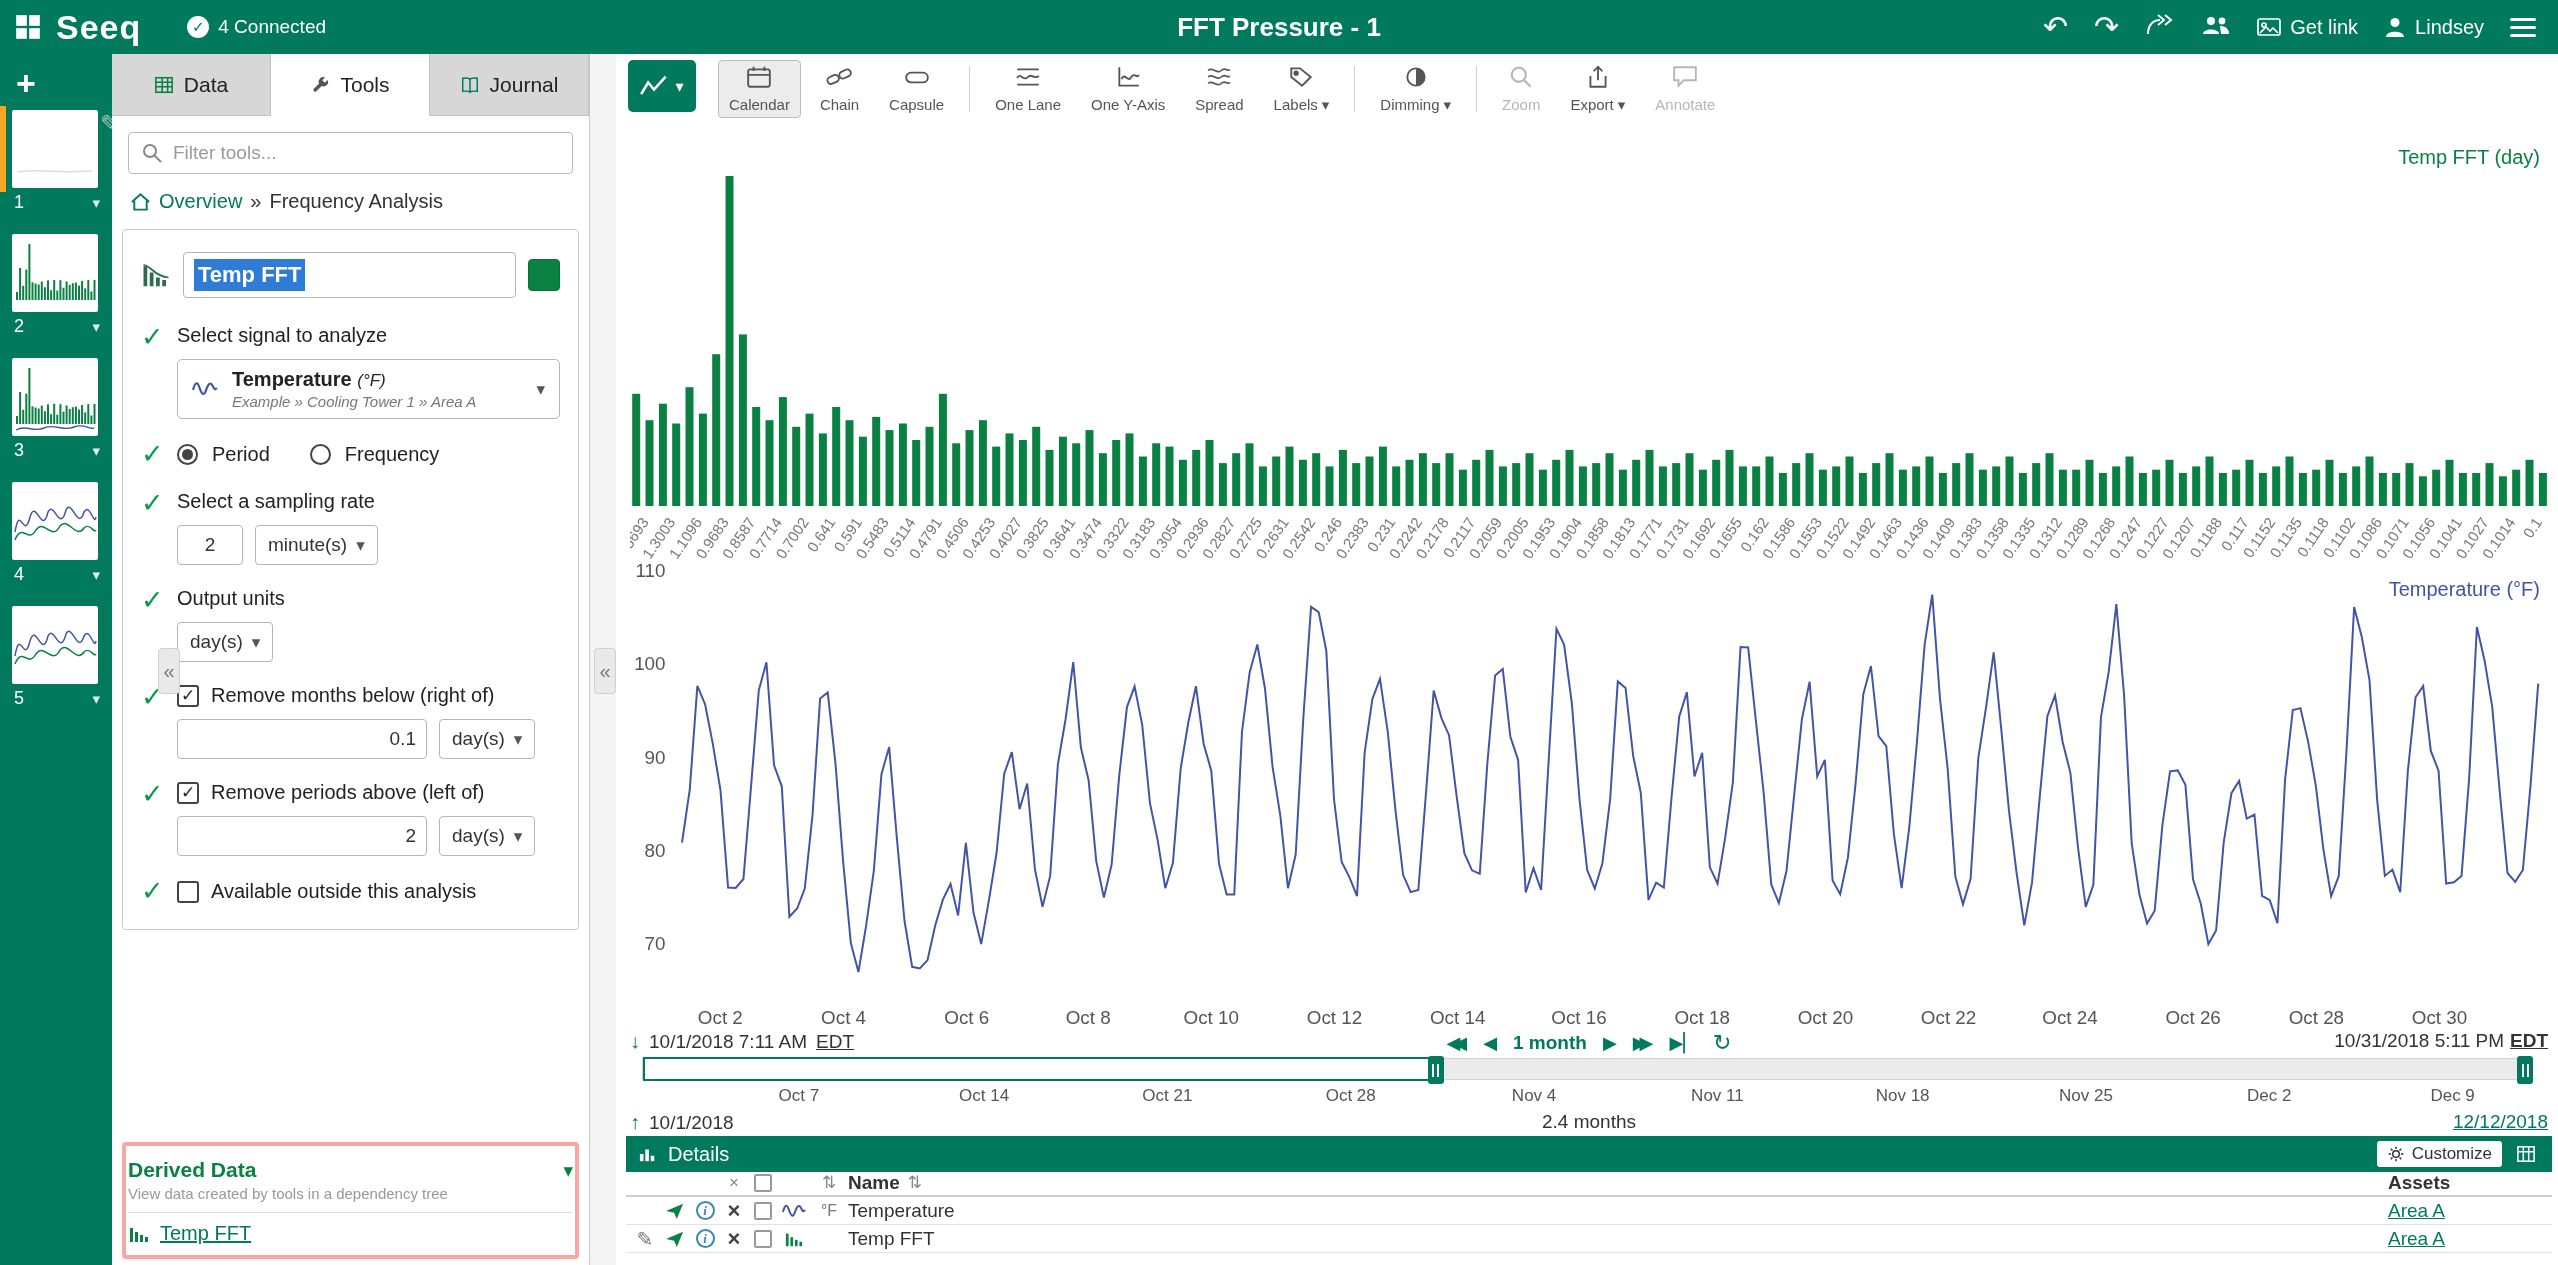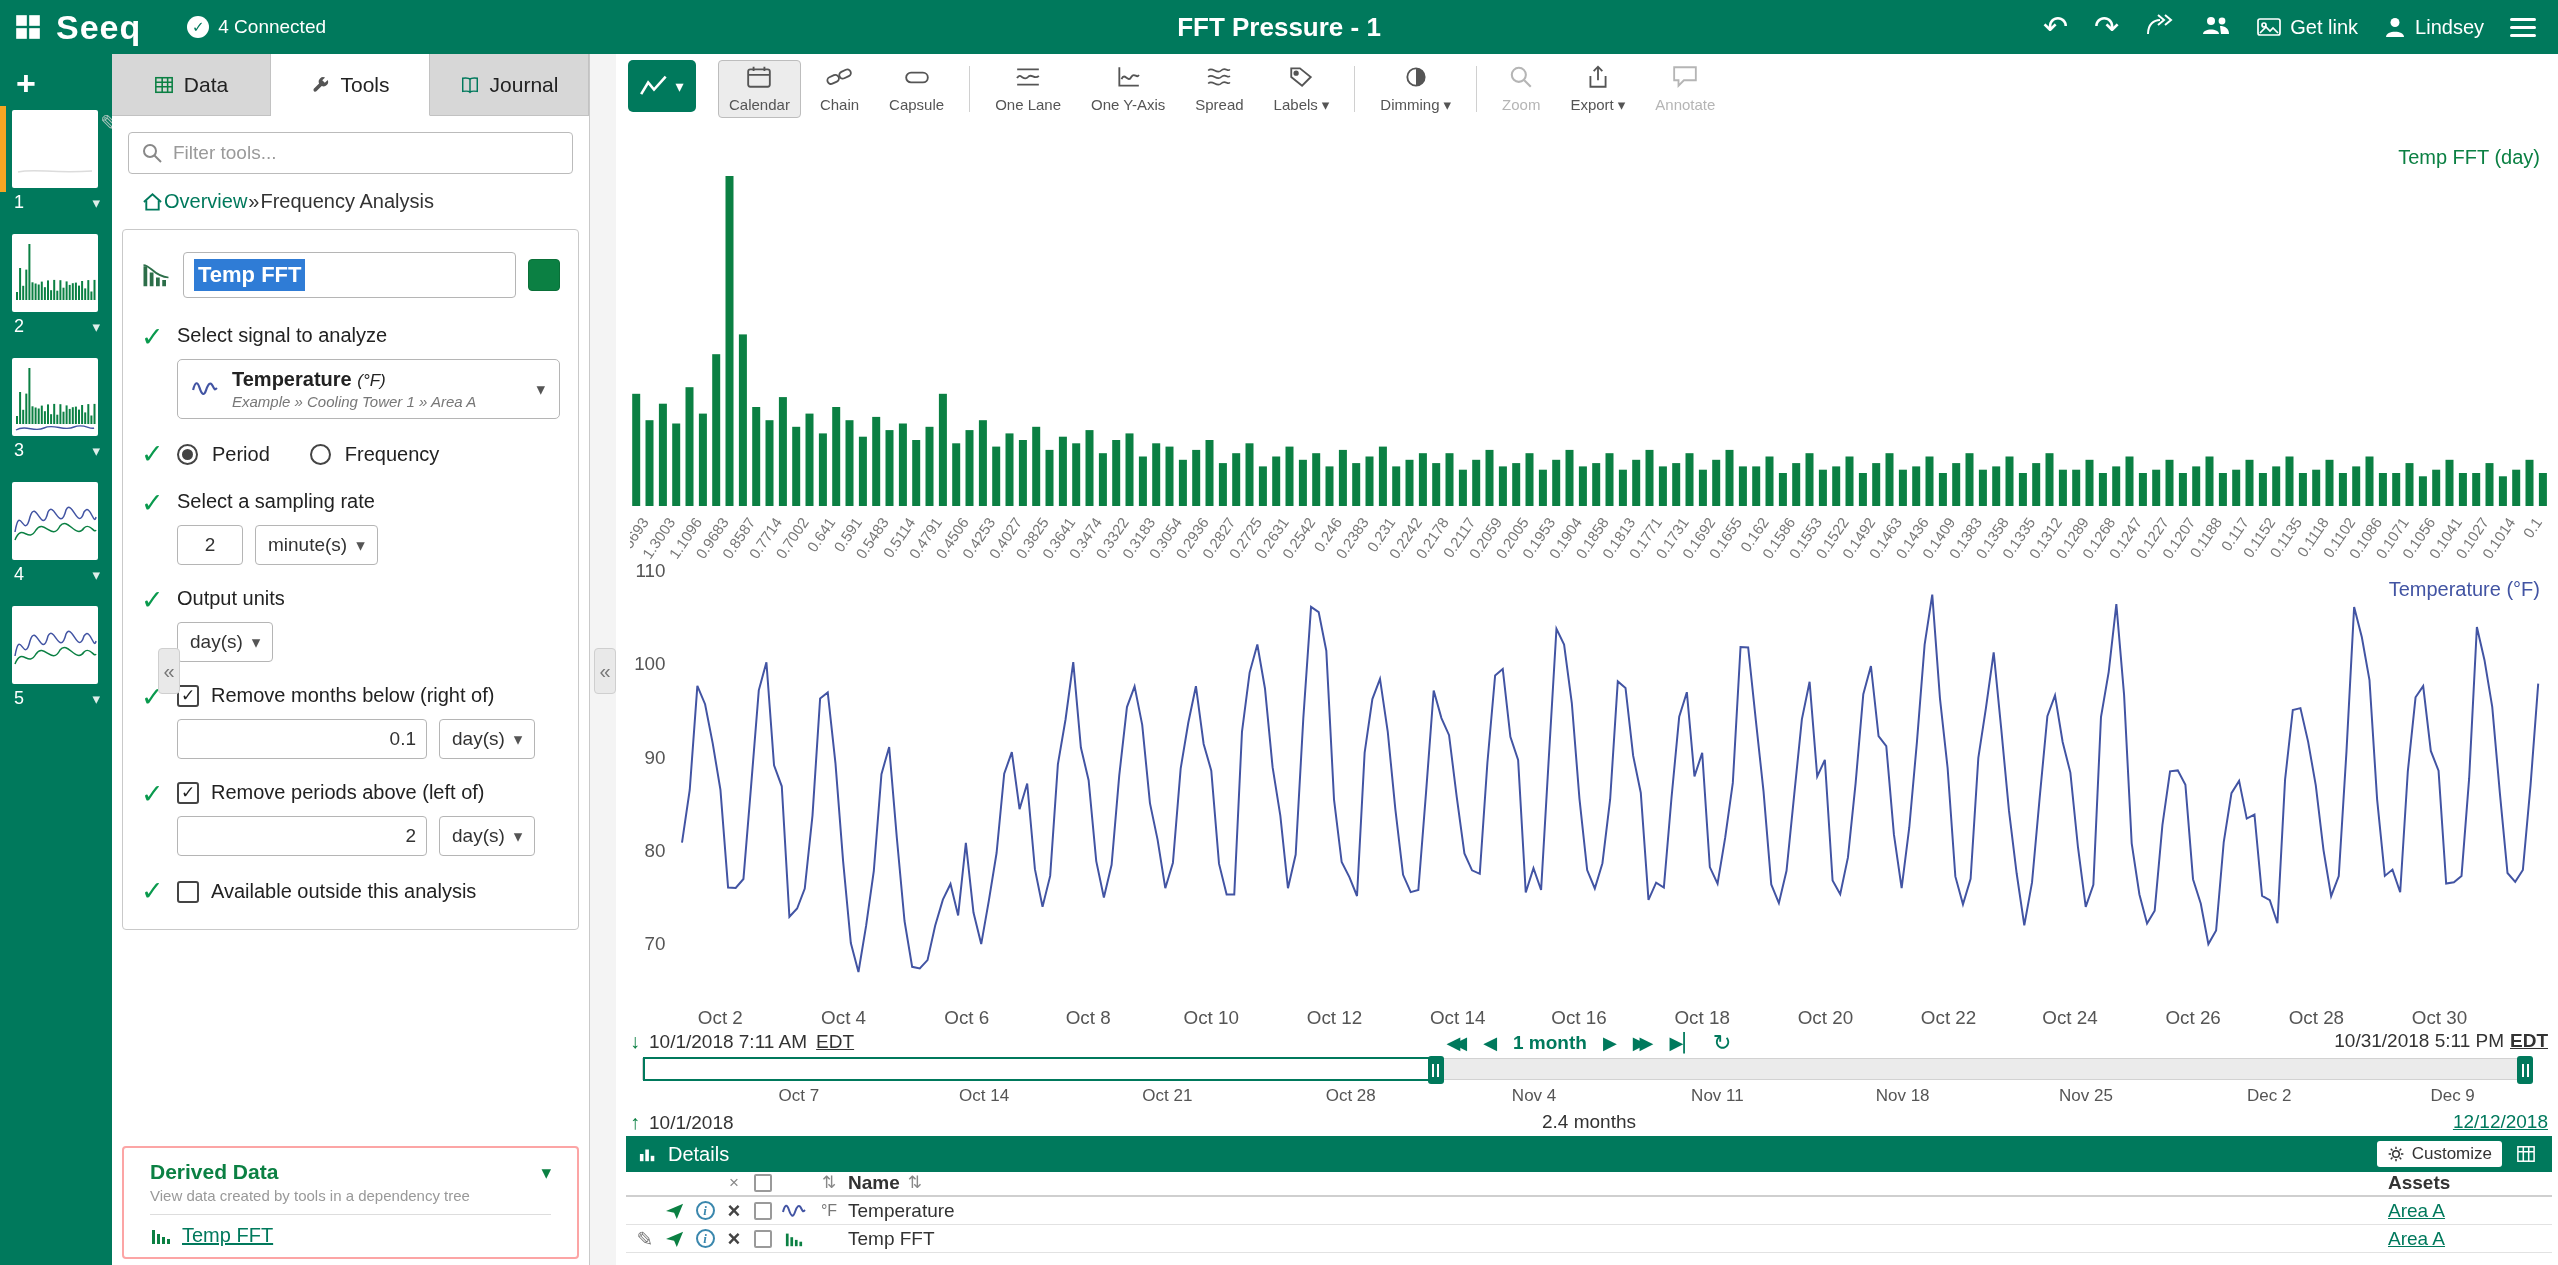--- a/index.html
+++ b/index.html
@@ -43,21 +43,21 @@
   .tabs { display:flex; height:62px; background:#d7d7d7; flex:none; }
   .tab { flex:1; display:flex; align-items:center; justify-content:center; gap:10px; font-size:21px;
          color:#222; border-right:1px solid #c2c2c2; border-bottom:1px solid #c2c2c2; cursor:pointer; }
   .tab.active { background:#fff; border-bottom-color:#fff; }
   .search { padding:16px 16px 4px; flex:none; }
   .sbox { position:relative; }
   .sbox input { width:100%; height:42px; border:1px solid #bbb; border-radius:4px;
                 padding:0 12px 0 44px; font-size:19px; color:#333; outline:none; }
   .sbox input::placeholder { color:#9a9a9a; }
   .sicon { position:absolute; left:13px; top:10px; }
-  .crumb { padding:12px 30px 4px; font-size:20px; display:flex; align-items:center; gap:1px; flex:none; }
+  .crumb { padding:12px 18px 4px; font-size:20px; display:flex; align-items:center; gap:8px; flex:none; }
   .glink { color:#00795C; cursor:pointer; }
   .glink.u { text-decoration:underline; }
   .crumb .cur { color:#333; }
 
   .form { margin:12px 10px 0; border:1px solid #c9c9c9; border-radius:4px; padding:22px 18px 24px; flex:none; }
   .fname { display:flex; align-items:center; gap:12px; margin-bottom:26px; }
   .name-input { flex:1; height:46px; border:1px solid #b5b5b5; border-radius:4px; display:flex;
                 align-items:center; padding:0 10px; font-size:22px; font-weight:bold; cursor:text; }
   .name-input span { background:#2F7CD6; color:#fff; padding:3px 4px; }
   .swatch { width:32px; height:32px; border-radius:4px; background:#0B8043; border:1px solid #0a6f38; cursor:pointer; }
@@ -86,21 +86,21 @@
   .cbx { width:22px; height:22px; border:2px solid #444; border-radius:3px; display:inline-flex;
          align-items:center; justify-content:center; font-size:17px; font-weight:bold; color:#222;
          margin-right:12px; flex:none; background:#fff; cursor:pointer; }
   .cklbl { display:flex; align-items:center; }
   .btns { display:flex; justify-content:center; gap:30px; margin-top:28px; }
   .btn { height:44px; padding:0 34px; border-radius:4px; font-size:20px; display:flex; align-items:center;
          cursor:pointer; }
   .btn.cancel { background:#fff; border:1px solid #c0c0c0; color:#333; }
   .btn.exec { background:#0B8043; color:#fff; border:1px solid #0a6f38; }
 
-  .derived { margin:auto 10px 6px; border:2px solid #fca5a5; border-radius:4px; padding:12px 26px 10px; flex:none; }
+  .derived { margin:auto 10px 6px; border:4px solid #fca5a5; border-radius:4px; padding:12px 2px 10px; flex:none; }
   .dtitle { color:#0B8043; font-size:21px; font-weight:bold; display:flex; align-items:center; }
   .dtitle .ddcaret { color:#0B8043; font-size:19px; }
   .dsub { font-size:15px; color:#999; margin-top:3px; }
   .dhr { border:none; border-top:1px solid #ddd; margin:10px 0 9px; }
   .ditem { display:flex; gap:10px; align-items:center; font-size:20px; }
 
   
   .gutter { position:absolute; left:590px; top:54px; width:26px; bottom:0; background:#f4f4f4; }
   .handle { position:absolute; width:22px; height:46px; background:#e9e9e9; border:1px solid #cfcfcf;
             color:#777; display:flex; align-items:center; justify-content:center; font-size:20px;

